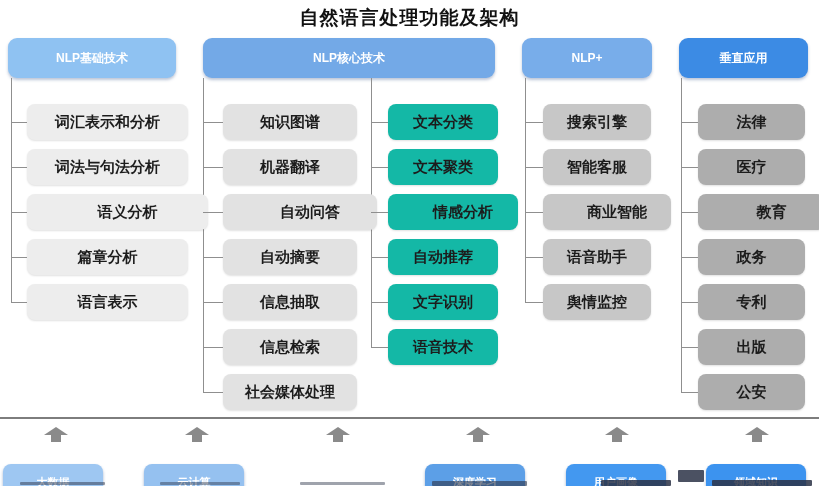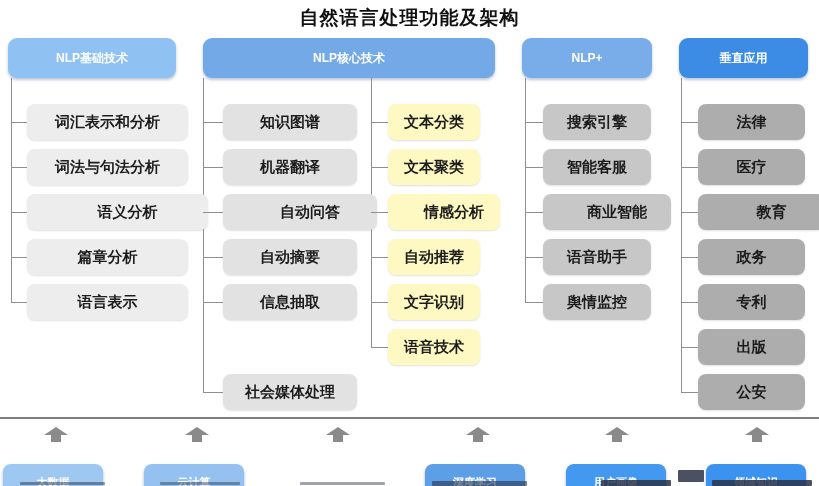--- a/index.html
+++ b/index.html
@@ -25,21 +25,21 @@
     position:absolute; height:36px; border-radius:8px;
     display:flex; align-items:center; justify-content:center;
     font-size:15px; font-weight:bold; color:#1c1c1c;
     box-shadow:0 1px 2px rgba(0,0,0,0.12);
   }
   .itm::before {
     content:""; position:absolute; right:100%; top:50%; height:1px; background:#8f8f8f;
   }
   .c1   { left:27px;  width:161px; background:#EDEDED; } .c1::before  { width:16px; }
   .c2l  { left:223px; width:134px; background:#E2E2E2; } .c2l::before { width:20px; }
-  .c2r  { left:388px; width:92px; background:#fef9c3; } .c2r::before { width:17px; }
+  .c2r  { left:388px; width:110px; background:#14b8a6; } .c2r::before { width:17px; }
   .c3   { left:543px; width:108px; background:#C7C7C7; } .c3::before  { width:18px; }
   .c4   { left:698px; width:107px; background:#ADADAD; } .c4::before  { width:17px; }
   .r0 { top:104px; } .r1 { top:149px; } .r2 { top:194px;padding-left:20px; } .r3 { top:239px; }
   .r4 { top:284px;text-align:right; } .r5 { top:329px; } .r6 { top:374px; }
   .vline { position:absolute; width:1px; background:#8f8f8f; top:78px; }
   .vl1  { left:11px;  height:224px; }
   .vl2l { left:203px; height:314px; }
   .vl2r { left:371px; height:269px; }
   .vl3  { left:525px; height:224px; }
   .vl4  { left:681px; height:314px; }
@@ -99,20 +99,21 @@
   <div class="itm c1 r1">词法与句法分析</div>
   <div class="itm c1 r2">语义分析</div>
   <div class="itm c1 r3">篇章分析</div>
   <div class="itm c1 r4">语言表示</div>
 
   <div class="itm c2l r0">知识图谱</div>
   <div class="itm c2l r1">机器翻译</div>
   <div class="itm c2l r3">自动摘要</div>
   <div class="itm c2l r2">自动问答</div>
   <div class="itm c2l r4">信息抽取</div>
+  <div class="itm c2l r5">信息检索</div>
   <div class="itm c2l r6">社会媒体处理</div>
 
   <div class="itm c2r r0">文本分类</div>
   <div class="itm c2r r1">文本聚类</div>
   <div class="itm c2r r2">情感分析</div>
   <div class="itm c2r r3">自动推荐</div>
   <div class="itm c2r r4">文字识别</div>
   <div class="itm c2r r5">语音技术</div>
 
   <div class="itm c3 r0">搜索引擎</div>

